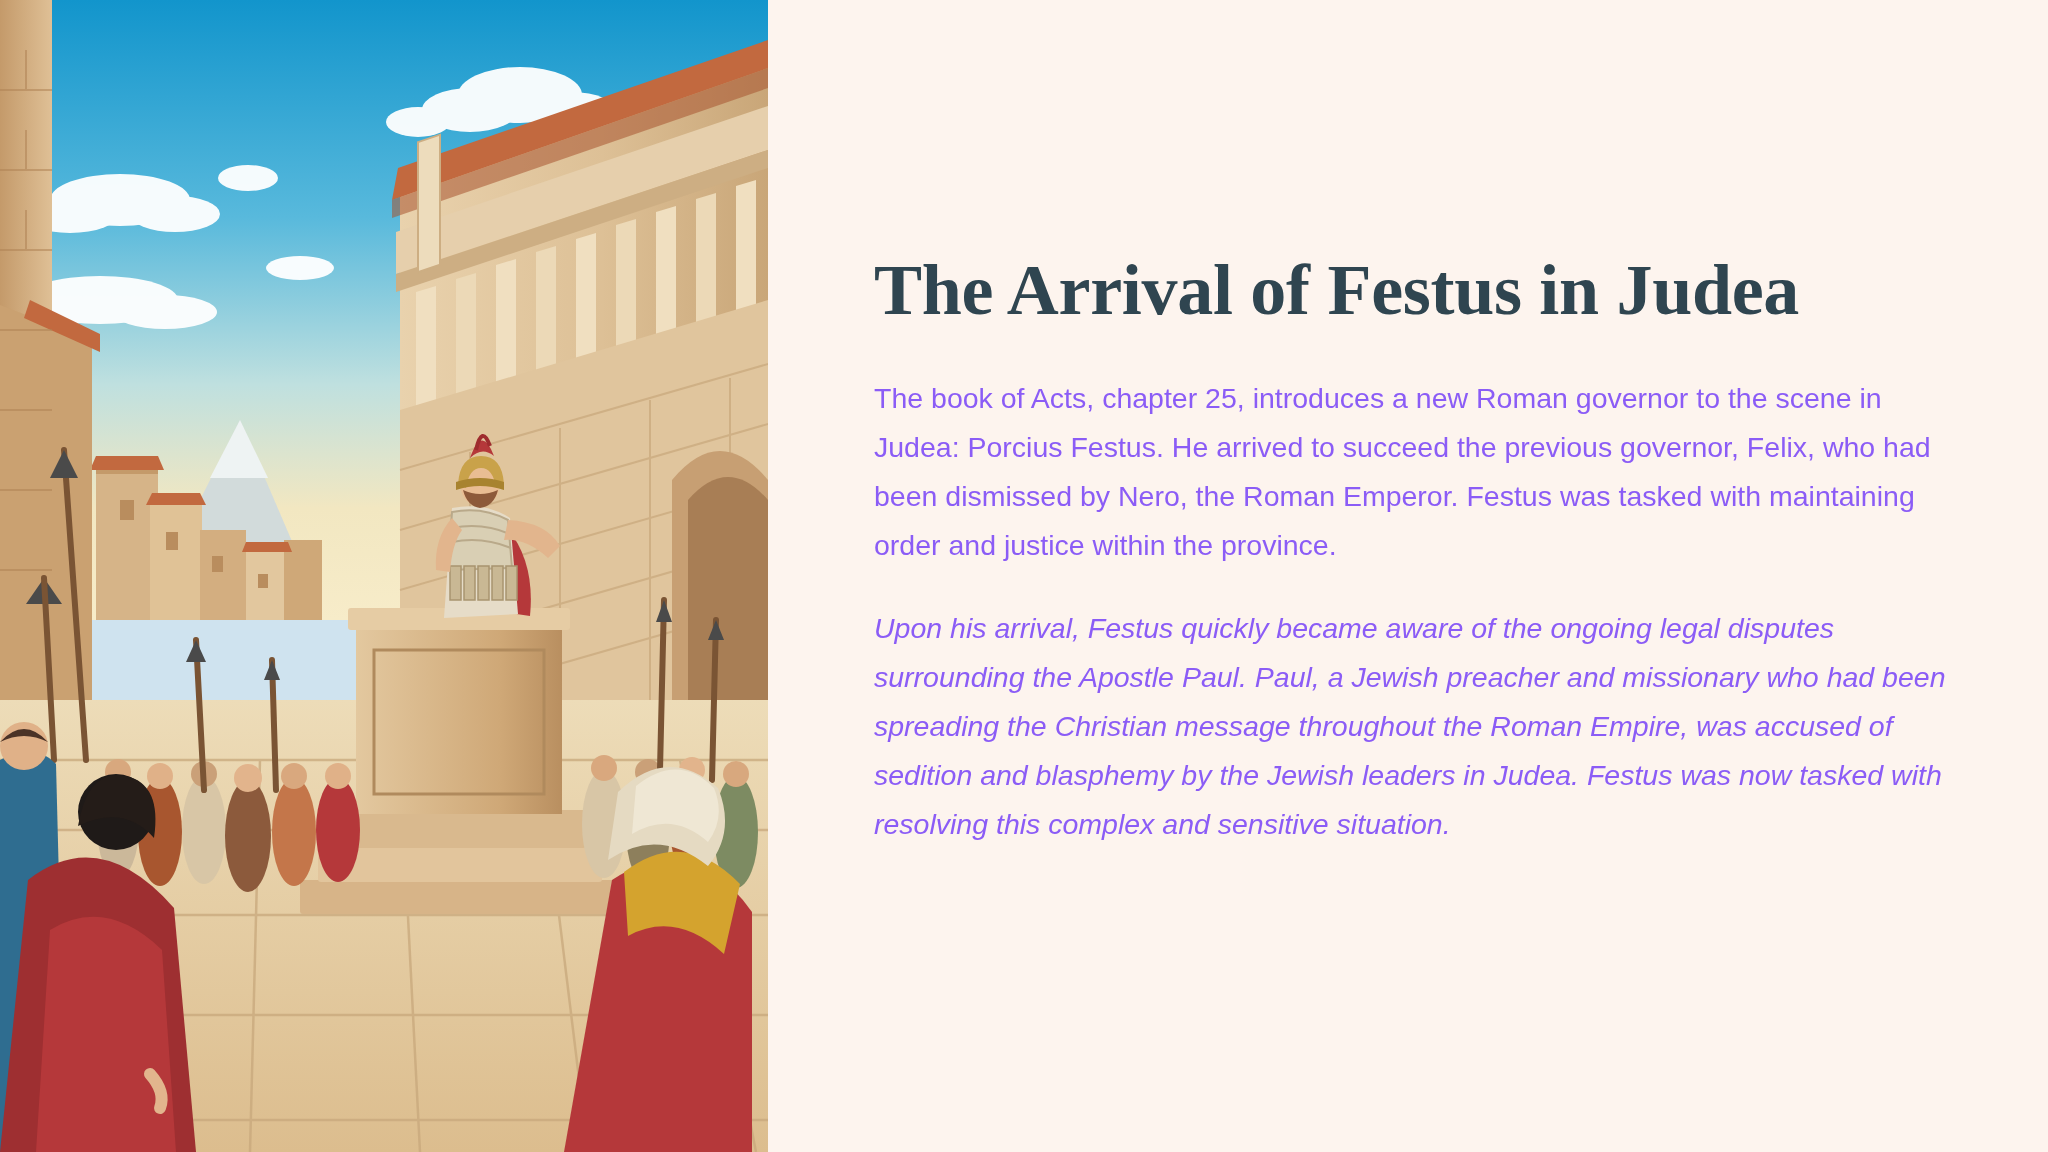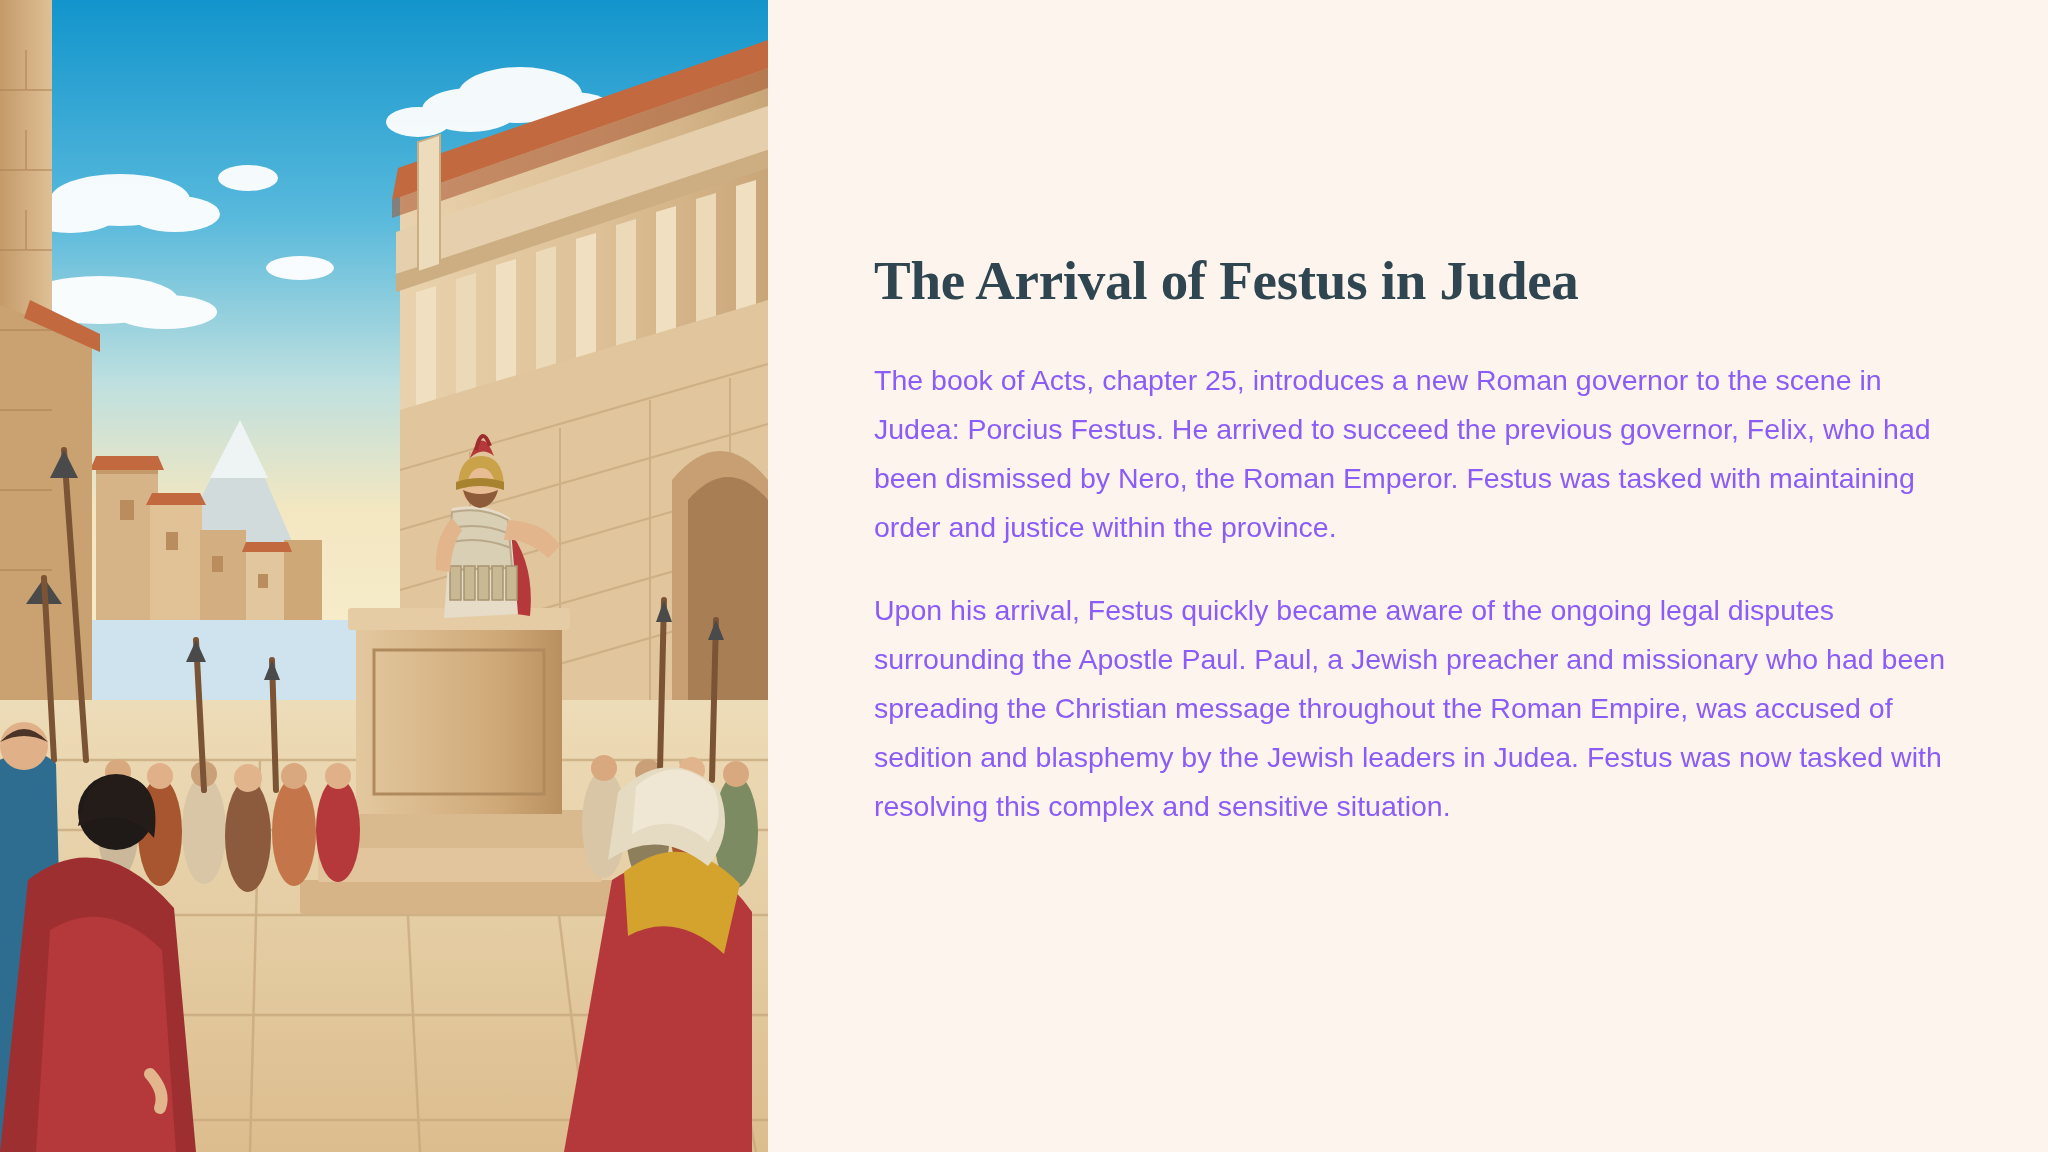--- a/index.html
+++ b/index.html
@@ -35,38 +35,38 @@
 
   
   .content {
     flex: 1 1 auto;
     position: relative;
     padding: 252px 96px 0 106px;
     background: #fdf4ee;
   }
   .title {
     font-family: "Liberation Serif", serif;
-    font-size: 55px;
+    font-size: 72px;
     line-height: 1.06;
     font-weight: 700;
     color: #2f4550;
     letter-spacing: -0.3px;
     margin: 0 0 46px 0;
     white-space: nowrap;
   }
   .para {
     font-family: "Liberation Sans", sans-serif;
     font-size: 28.5px;
     line-height: 1.72;
     color: #8b5cf6;
     margin: 0 0 34px 0;
     max-width: 1090px;
     font-weight: 400;
   }
-  .para:last-child { margin-bottom: 0; }
+  .para:last-child { margin-bottom: 0; font-style: italic; }
 </style>
 </head>
 <body>
 
 <div class="slide">
 
   <div class="illustration">
     <svg class="ill-svg" viewBox="0 0 768 1152" preserveAspectRatio="xMidYMid slice">
       <defs>
         <linearGradient id="sky" x1="0" y1="0" x2="0" y2="1">

